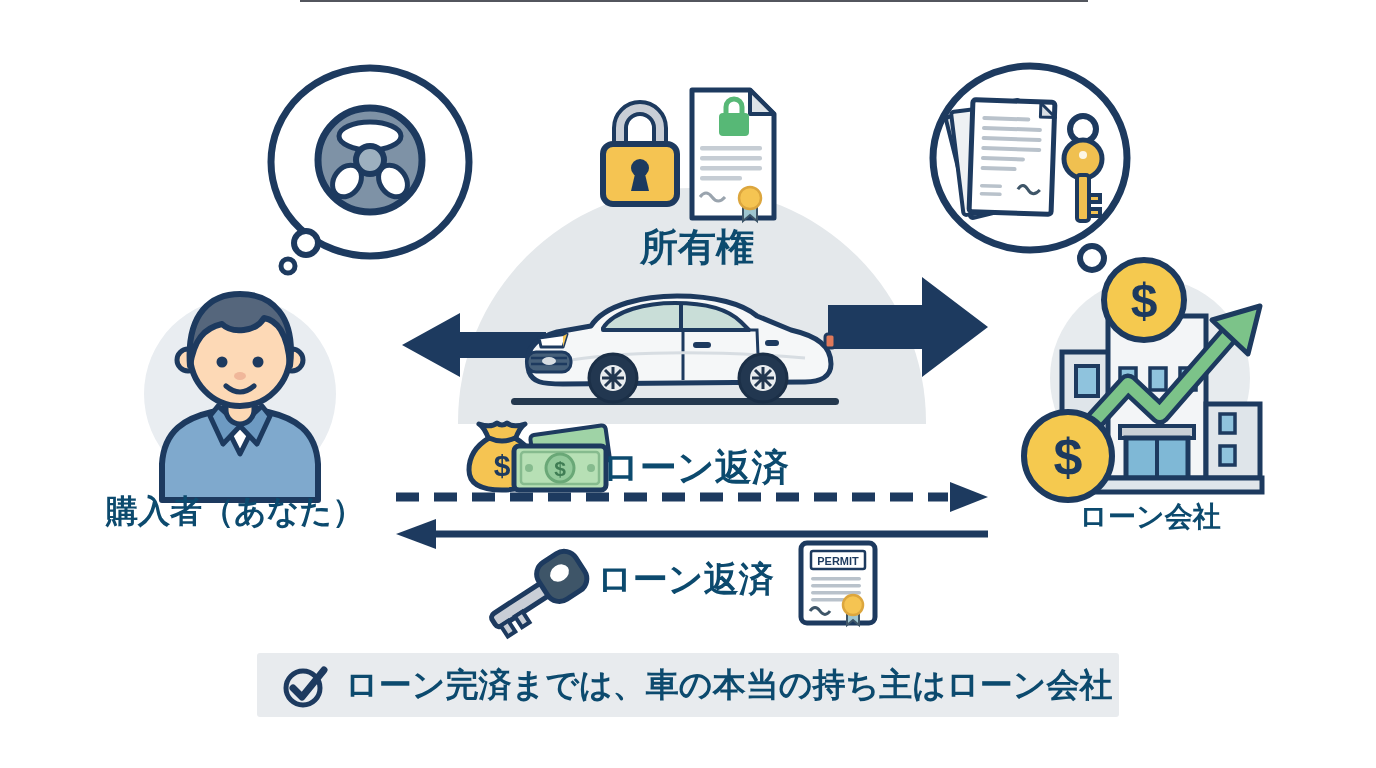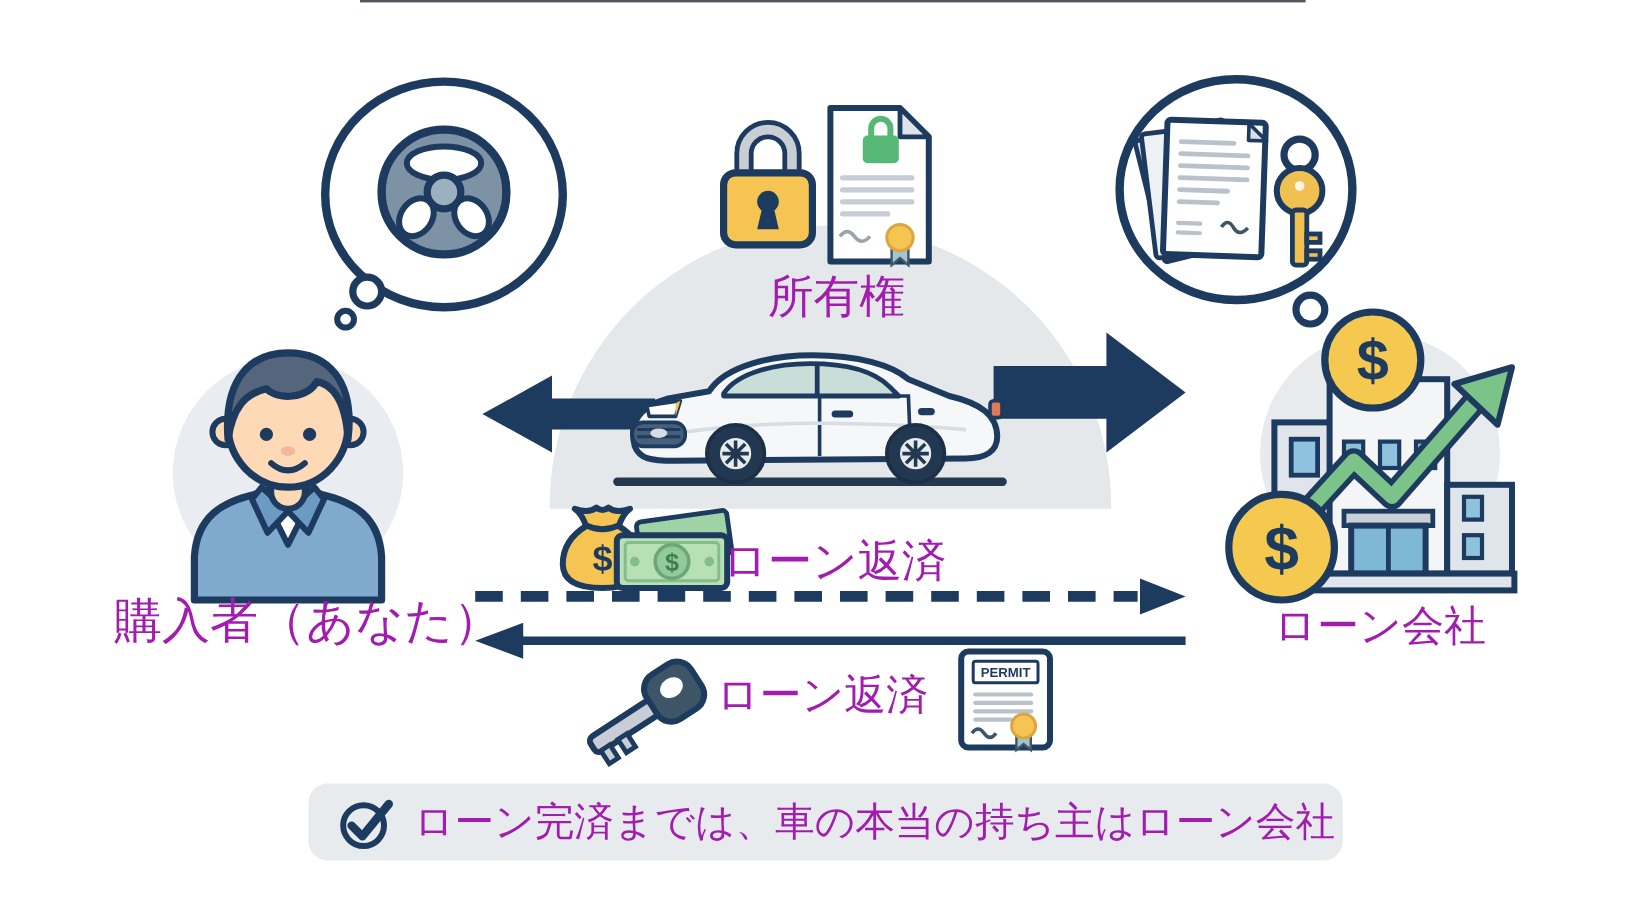--- a/index.html
+++ b/index.html
@@ -1,23 +1,23 @@
 <!DOCTYPE html>
 <html><head>
 <meta charset="utf-8">
 <style>
   html,body{margin:0;padding:0;background:#ffffff;}
   body{font-family:"Liberation Sans","DejaVu Sans",sans-serif;}
   .canvas{position:relative;width:1376px;height:768px;background:#ffffff;overflow:hidden;}
   .abs{position:absolute;}
   svg{overflow:visible;display:block;}
-  .lbl{font-weight:400;color:#a21caf;white-space:nowrap;}
+  .lbl{font-weight:700;color:#0c4a6e;white-space:nowrap;}
   .center{text-align:center;}
   .dome{background:#e4e8eb;border-radius:236px 236px 0 0;}
-  .banner{background:#e8ebee;border-radius:16px;display:flex;align-items:center;padding-left:24px;box-sizing:border-box;}
+  .banner{background:#e8ebee;border-radius:3px;display:flex;align-items:center;padding-left:24px;box-sizing:border-box;}
   .z0{z-index:0}.z1{z-index:1}.z2{z-index:2}.z3{z-index:3}.z5{z-index:5}
 </style>
 </head>
 <body>
 
 <div class="canvas">
 
   <div class="abs" style="left:300px;top:0;width:788px;height:2px;background:rgba(25,30,40,.75);"></div>
 
   <div class="abs dome z0" style="left:458px;top:188px;width:468px;height:236px;"></div>
@@ -45,21 +45,21 @@
     <circle cx="60" cy="92" r="11" fill="#fdd9b6" stroke="#1d3a5f" stroke-width="5"></circle>
     <circle cx="164" cy="92" r="11" fill="#fdd9b6" stroke="#1d3a5f" stroke-width="5"></circle>
     <ellipse cx="112" cy="86" rx="50" ry="52" fill="#fdd9b6" stroke="#1d3a5f" stroke-width="6"></ellipse>
     <path d="M62,98 C58,44 84,26 112,26 C144,26 168,48 162,98 C160,64 148,52 136,50 C128,64 104,66 94,56 C76,60 66,72 62,98 Z" fill="#55667c" stroke="#1d3a5f" stroke-width="6" stroke-linejoin="round"></path>
     <circle cx="94" cy="94" r="5.5" fill="#1d3a5f"></circle>
     <circle cx="130" cy="94" r="5.5" fill="#1d3a5f"></circle>
     <ellipse cx="112" cy="108" rx="6" ry="4" fill="#f0b79a"></ellipse>
     <path d="M98,118 Q112,130 126,118" fill="none" stroke="#1d3a5f" stroke-width="5" stroke-linecap="round"></path>
   </svg>
 
-  <div class="abs lbl center z5" style="left:95px;top:490px;width:280px;font-size:40px;">購入者（あなた）</div>
+  <div class="abs lbl center z5" style="left:95px;top:490px;width:280px;font-size:32px;">購入者（あなた）</div>
 
   <svg class="abs z2" style="left:595px;top:86px;" width="90" height="125" viewBox="0 0 90 125">
     <path d="M25,62 V42 a20,20 0 0 1 40,0 V62" fill="none" stroke="#1d3a5f" stroke-width="16"></path>
     <path d="M25,62 V42 a20,20 0 0 1 40,0 V62" fill="none" stroke="#c9ced6" stroke-width="8"></path>
     <rect x="8" y="58" width="74" height="60" rx="10" fill="#f5c452" stroke="#1d3a5f" stroke-width="6"></rect>
     <circle cx="45" cy="82" r="9" fill="#1d3a5f"></circle>
     <path d="M40,88 L36,105 L54,105 L50,88 Z" fill="#1d3a5f"></path>
   </svg>
 
   <svg class="abs z2" style="left:686px;top:84px;" width="94" height="140" viewBox="0 0 94 140">
@@ -215,21 +215,21 @@
     <g>
       <circle cx="122" cy="44" r="40" fill="#f5c94f" stroke="#1d3a5f" stroke-width="6"></circle>
       <text x="122" y="61" text-anchor="middle" font-size="48" font-weight="bold" fill="#1d3a5f">$</text>
     </g>
     <g>
       <circle cx="46" cy="200" r="44" fill="#f5c94f" stroke="#1d3a5f" stroke-width="6"></circle>
       <text x="46" y="219" text-anchor="middle" font-size="52" font-weight="bold" fill="#1d3a5f">$</text>
     </g>
   </svg>
 
-  <div class="abs lbl center z5" style="left:1045px;top:498px;width:210px;font-size:35px;">ローン会社</div>
+  <div class="abs lbl center z5" style="left:1045px;top:498px;width:210px;font-size:28px;">ローン会社</div>
 
   <div class="abs banner z5" style="left:257px;top:653px;width:862px;height:64px;">
     <svg width="50" height="50" viewBox="0 0 50 50" style="flex:0 0 auto;">
       <circle cx="22" cy="28" r="17" fill="none" stroke="#1d3a5f" stroke-width="5"></circle>
       <path d="M12,28 L21,37 L43,10" fill="none" stroke="#1d3a5f" stroke-width="7" stroke-linecap="round" stroke-linejoin="round"></path>
     </svg>
     <div class="lbl" style="font-size:33px;margin-left:14px;">ローン完済までは、車の本当の持ち主はローン会社</div>
   </div>
 
 </div>

